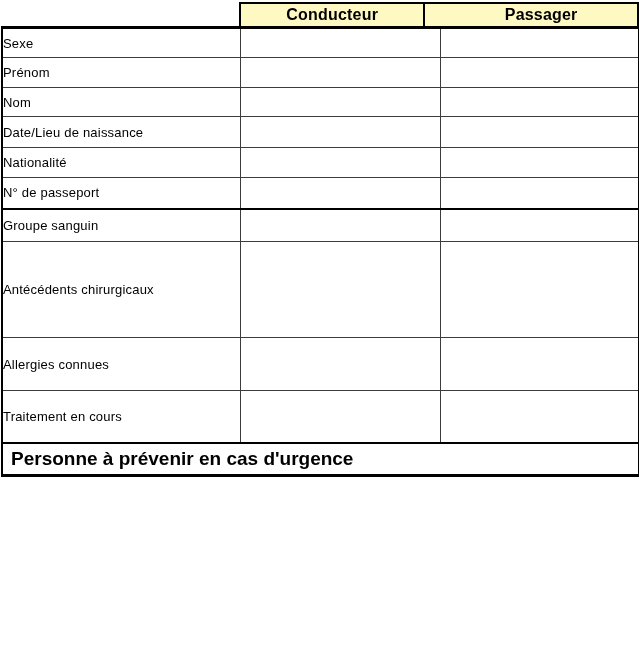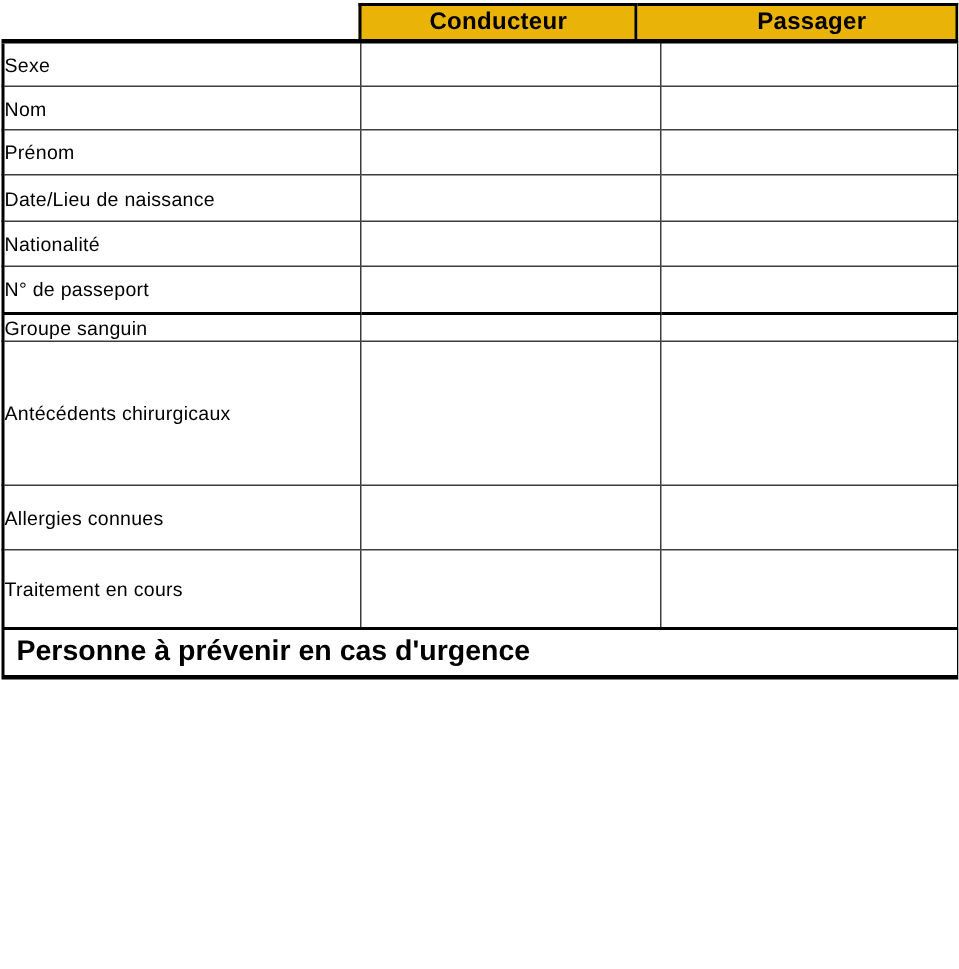--- a/index.html
+++ b/index.html
@@ -22,21 +22,21 @@
     display: flex;
     margin-top: 2px;
     height: 24px;
   }
   .header-spacer {
     width: 239px;
     flex: 0 0 239px;
   }
   .header-cell {
     box-sizing: border-box;
-    background: #eab308;
+    background: #fef9c3;
     border: 2px solid #000000;
     border-bottom: none;
     display: flex;
     align-items: center;
     justify-content: center;
     font-size: 16px;
     font-weight: 700;
     letter-spacing: 0.2px;
   }
   .header-cell.conducteur { width: 200px; }
@@ -95,56 +95,56 @@
       <col class="col-label">
         <col class="col-cond">
         <col class="col-pass">
     </colgroup>
     <tbody>
       <tr style="height:30px">
         <td class="label">Sexe</td>
         <td></td>
         <td></td>
       </tr>
-      <tr style="height:29px">
-        <td class="label">Nom</td>
+      <tr style="height:30px">
+        <td class="label">Prénom</td>
         <td></td>
         <td></td>
       </tr>
-      <tr style="height:30px">
-        <td class="label">Prénom</td>
+      <tr style="height:29px">
+        <td class="label">Nom</td>
         <td></td>
         <td></td>
       </tr>
       <tr style="height:31px">
         <td class="label">Date/Lieu de naissance</td>
         <td></td>
         <td></td>
       </tr>
       <tr style="height:30px">
         <td class="label">Nationalité</td>
         <td></td>
         <td></td>
       </tr>
       <tr class="thick-bottom" style="height:31px">
         <td class="label">N° de passeport</td>
         <td></td>
         <td></td>
       </tr>
-      <tr style="height:19px">
+      <tr style="height:33px">
         <td class="label">Groupe sanguin</td>
         <td></td>
         <td></td>
       </tr>
       <tr style="height:96px">
         <td class="label">Antécédents chirurgicaux</td>
         <td></td>
         <td></td>
       </tr>
-      <tr style="height:43px">
+      <tr style="height:53px">
         <td class="label">Allergies connues</td>
         <td></td>
         <td></td>
       </tr>
       <tr style="height:52px">
         <td class="label">Traitement en cours</td>
         <td></td>
         <td></td>
       </tr>
       <tr class="section" style="height:33px">

